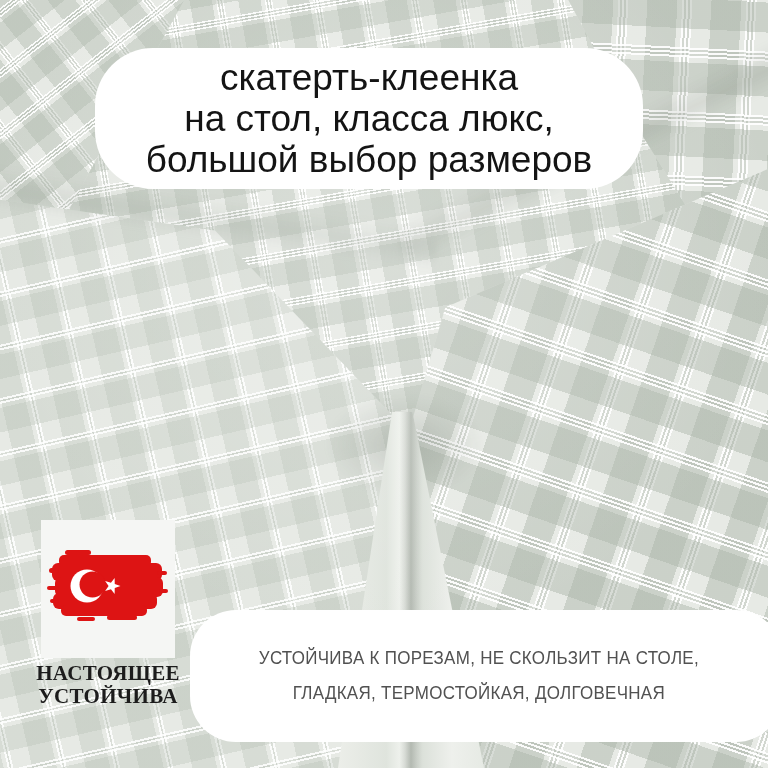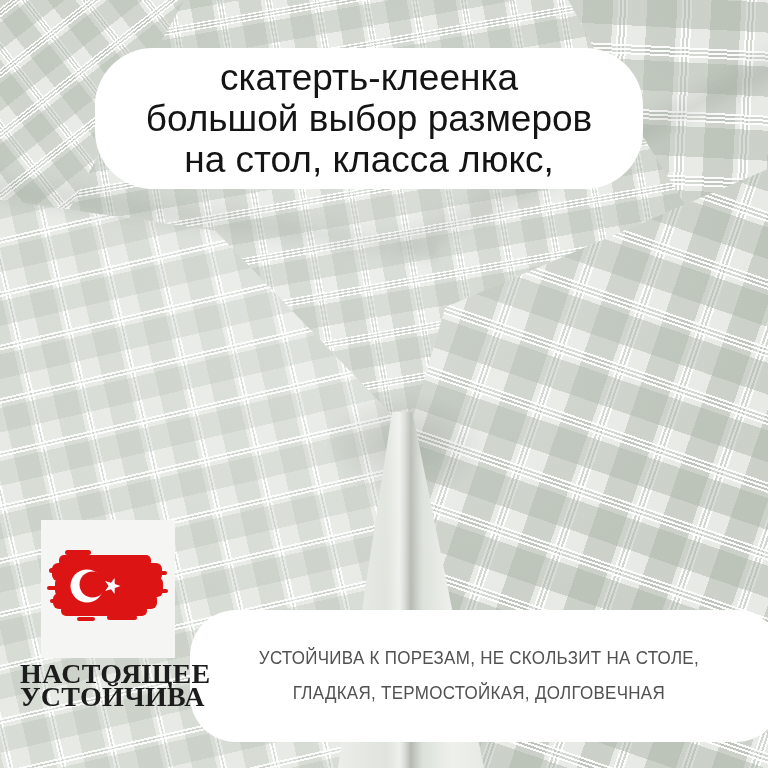--- a/index.html
+++ b/index.html
@@ -137,21 +137,21 @@
   
   .badge{position:absolute;left:20px;top:520px;width:176px;z-index:6;text-align:center;}
   .flag-box{
     position:relative;margin:0 auto;width:134px;height:138px;
     background:#f5f6f4;display:flex;align-items:center;justify-content:center;
   }
   .flag-box svg{display:block;}
   .caption{
     margin-top:4px;
     font-family:"Liberation Serif", serif;
-    font-weight:600;font-size:28px;line-height:23px;
+    font-weight:600;font-size:21px;line-height:23px;
     color:var(--caption-text);letter-spacing:.3px;
   }
 
   
   .features{
     position:absolute;left:190px;top:610px;width:592px;height:132px;
     background:var(--panel-bg);border-radius:46px;z-index:5;
     display:flex;flex-direction:column;align-items:center;justify-content:center;
     padding-right:14px;box-sizing:border-box;
   }
@@ -183,22 +183,22 @@
     </div>
     <div class="seam seam-left"></div>
     <div class="seam seam-right"></div>
     <div class="vshadow"></div>
     <div class="drape"></div>
     <div class="haze"></div>
   </div>
 
   <div class="bubble">
     <span class="line">скатерть-клеенка</span>
+    <span class="line">на стол, класса люкс,</span>
     <span class="line">большой выбор размеров</span>
-    <span class="line">на стол, класса люкс,</span>
   </div>
 
   <div class="badge">
     <div class="flag-box">
       <svg width="122" height="96" viewBox="0 0 122 96" aria-hidden="true">
         <g style="fill:var(--flag-red,#dd1414)">
           <rect x="12" y="14" width="92" height="12" rx="5"></rect>
           <rect x="5" y="22" width="110" height="18" rx="6"></rect>
           <rect x="8" y="36" width="108" height="20" rx="6"></rect>
           <rect x="6" y="52" width="104" height="16" rx="6"></rect>

